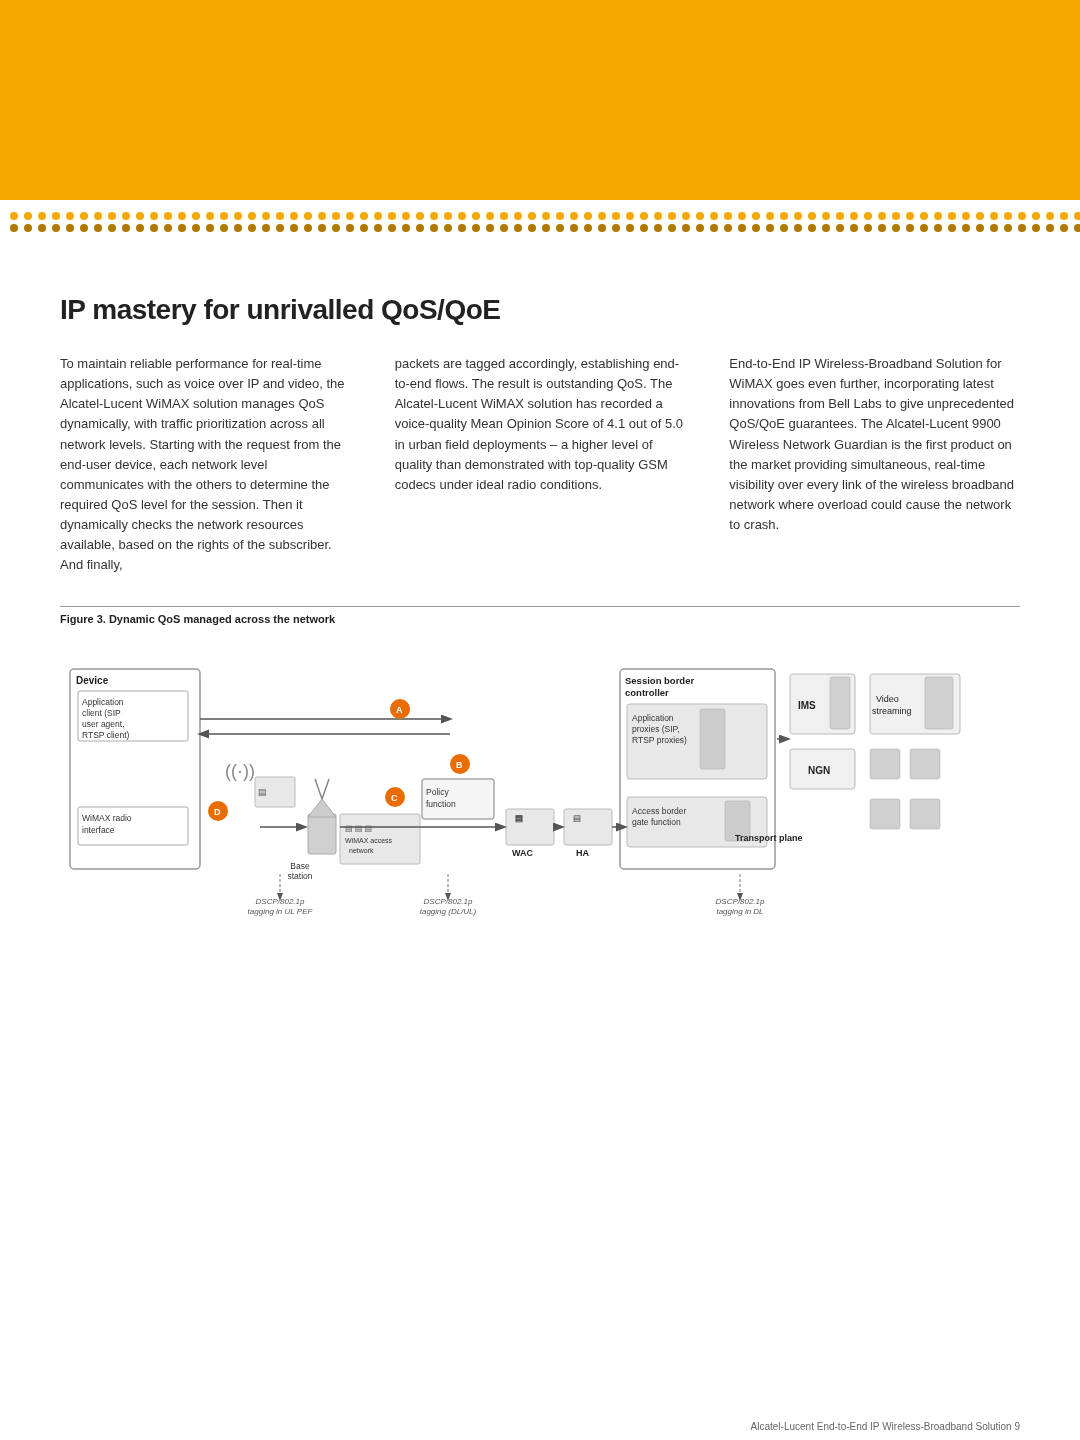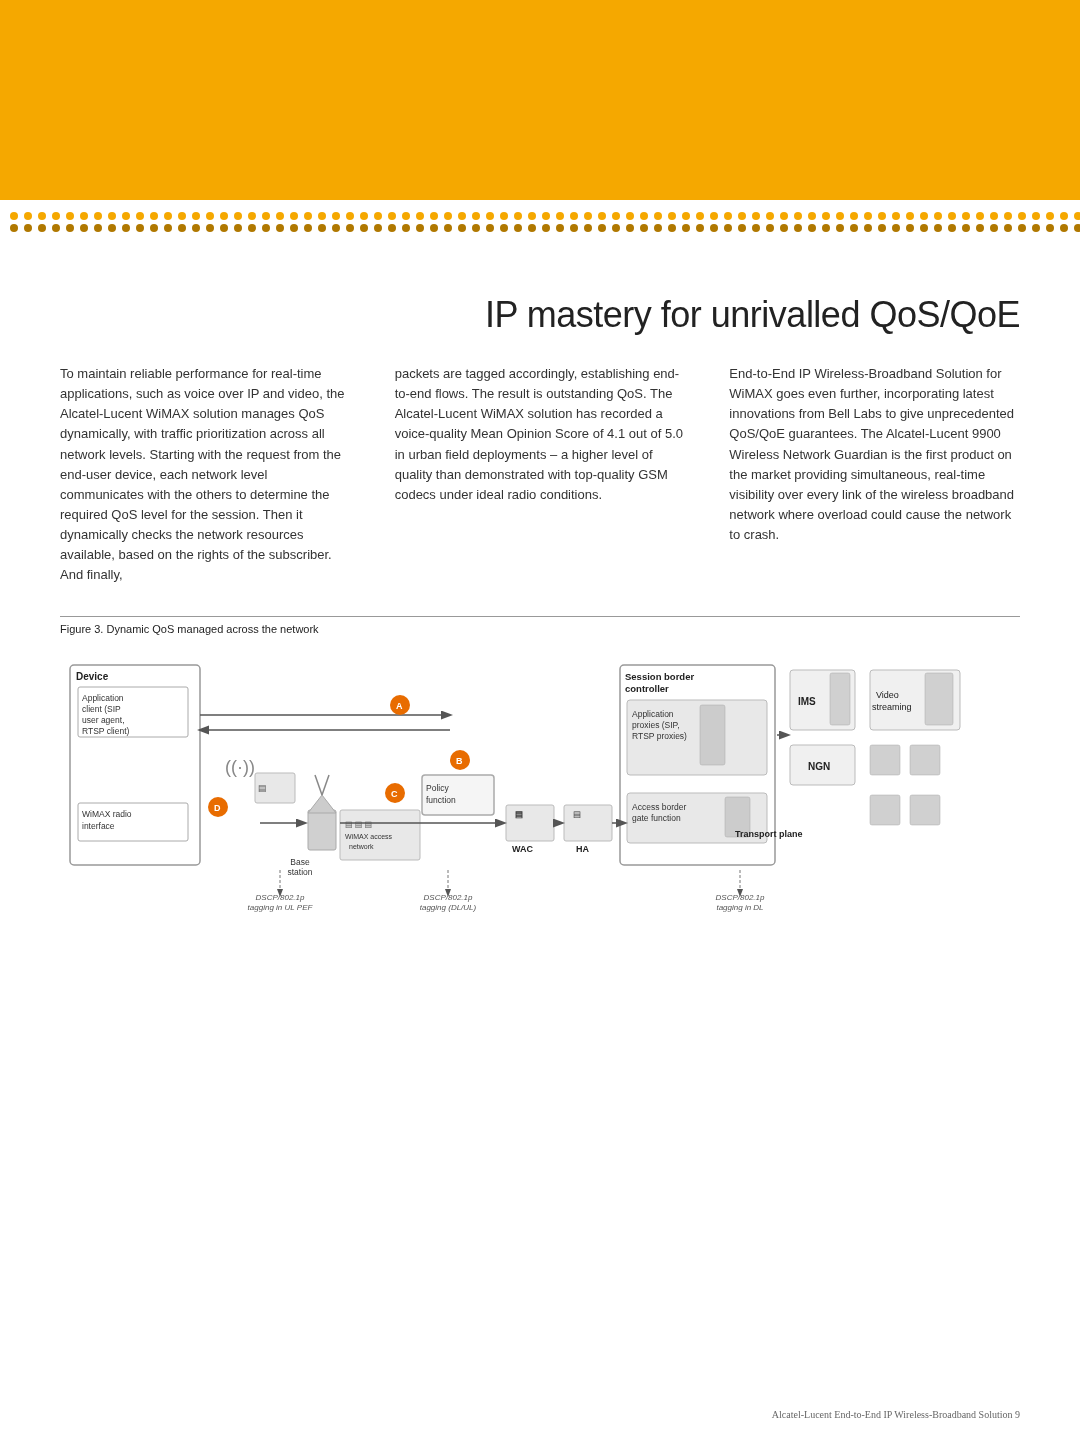--- a/index.html
+++ b/index.html
@@ -54,26 +54,25 @@
       background: #b07800;
     }
 
     
     .main-content {
       padding: 50px 60px 40px 60px;
     }
 
     
     .article-title {
-      font-size: 36px;
-      font-weight: 400;
+      font-size: 28px;
+      font-weight: 700;
       color: #222;
       margin-bottom: 28px;
       letter-spacing: -0.5px;
-      text-align: right;
     }
 
     
     .text-columns {
       display: flex;
       gap: 44px;
       margin-bottom: 30px;
     }
     .text-col {
       flex: 1;
@@ -81,44 +80,43 @@
       line-height: 1.55;
       color: #333;
     }
     .text-col p + p {
       margin-top: 12px;
     }
 
     
     .figure-caption {
       font-size: 11px;
-      font-weight: normal;
+      font-weight: bold;
       color: #222;
       border-top: 1px solid #999;
       padding-top: 6px;
-      margin-bottom: 10px;
+      margin-bottom: 24px;
     }
 
     
     .diagram-area {
       position: relative;
       width: 100%;
       height: 340px;
       font-size: 11px;
       color: #222;
     }
 
     
     .page-footer {
       position: absolute;
-      bottom: 20px;
+      bottom: 8px;
       right: 60px;
       font-size: 10px;
       color: #666;
-      font-family: Liberation Serif, serif;
     }
 
     
     .diagram-svg {
       width: 100%;
       height: 340px;
     }
   </style>
 </head>
 <body>

